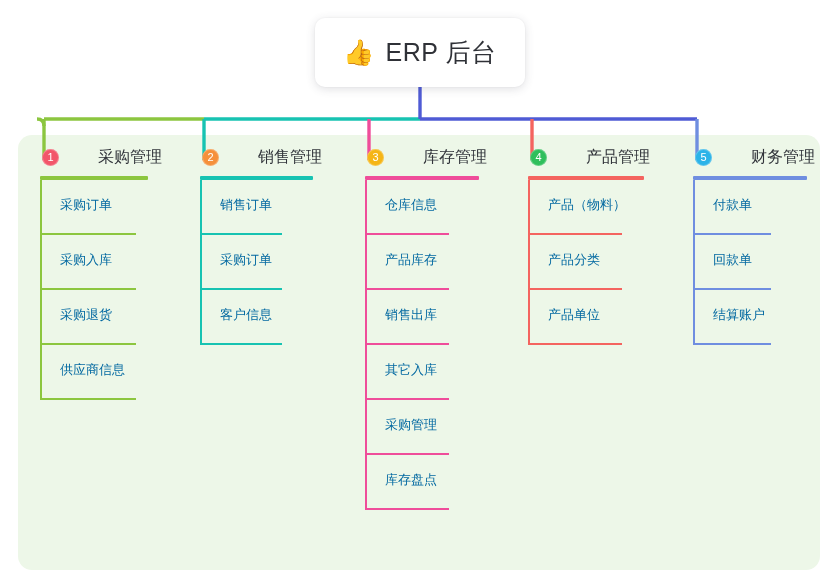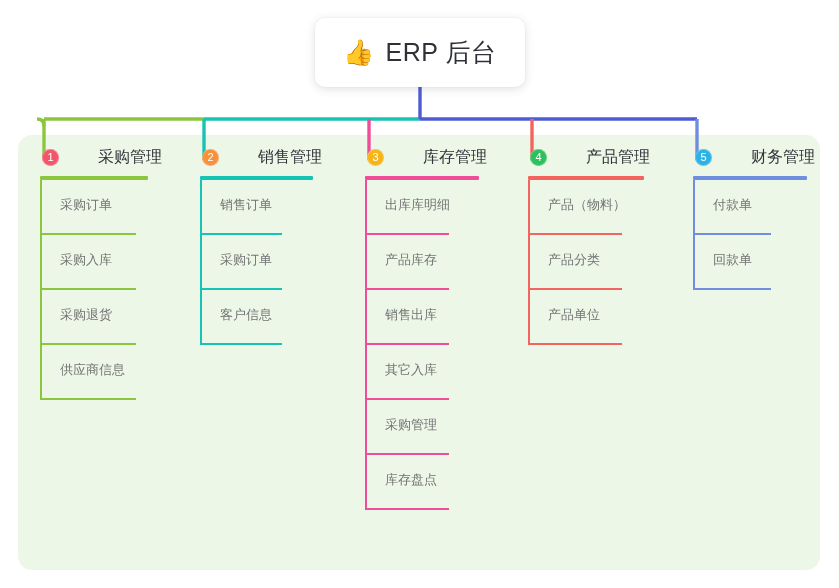--- a/index.html
+++ b/index.html
@@ -53,21 +53,21 @@
 
   .leaves{position:relative;margin-top:0;}
   .leaf{
     position:relative;height:55px;box-sizing:border-box;
   }
   .leaf-spine{
     position:absolute;left:0;top:0;width:2px;height:55px;
   }
   .leaf-label{
     position:absolute;left:20px;top:16px;
-    font-size:13px;color:#737373;white-space:nowrap;
+    font-size:13px;color:#0369a1;white-space:nowrap;
   }
   .leaf-rule{
     position:absolute;left:0;bottom:0;height:2px;
   }
 </style>
 </head>
 <body>
 
 <div id="stage">
 
@@ -149,21 +149,21 @@
       </div>
       <div class="col" style="left: 365px;">
         <div class="col-head">
           <span class="badge" style="background: rgb(245, 181, 22);">3</span>
           <span class="col-title">库存管理</span>
         </div>
         <div class="head-rule" style="background: rgb(239, 77, 154); width: 114px;"></div>
         <div class="leaves">
           <div class="leaf">
             <div class="leaf-spine" style="background: rgb(239, 77, 154);"></div>
-            <div class="leaf-label">出库库明细</div>
+            <div class="leaf-label">仓库信息</div>
             <div class="leaf-rule" style="background: rgb(239, 77, 154); width: 84px;"></div>
           </div>
           <div class="leaf">
             <div class="leaf-spine" style="background: rgb(239, 77, 154);"></div>
             <div class="leaf-label">产品库存</div>
             <div class="leaf-rule" style="background: rgb(239, 77, 154); width: 84px;"></div>
           </div>
           <div class="leaf">
             <div class="leaf-spine" style="background: rgb(239, 77, 154);"></div>
             <div class="leaf-label">销售出库</div>
@@ -220,16 +220,21 @@
           <div class="leaf">
             <div class="leaf-spine" style="background: rgb(111, 142, 224);"></div>
             <div class="leaf-label">付款单</div>
             <div class="leaf-rule" style="background: rgb(111, 142, 224); width: 78px;"></div>
           </div>
           <div class="leaf">
             <div class="leaf-spine" style="background: rgb(111, 142, 224);"></div>
             <div class="leaf-label">回款单</div>
             <div class="leaf-rule" style="background: rgb(111, 142, 224); width: 78px;"></div>
           </div>
+          <div class="leaf">
+            <div class="leaf-spine" style="background: rgb(111, 142, 224);"></div>
+            <div class="leaf-label">结算账户</div>
+            <div class="leaf-rule" style="background: rgb(111, 142, 224); width: 78px;"></div>
+          </div>
         </div>
       </div>
     </div>
 </div>
 
 </body></html>

